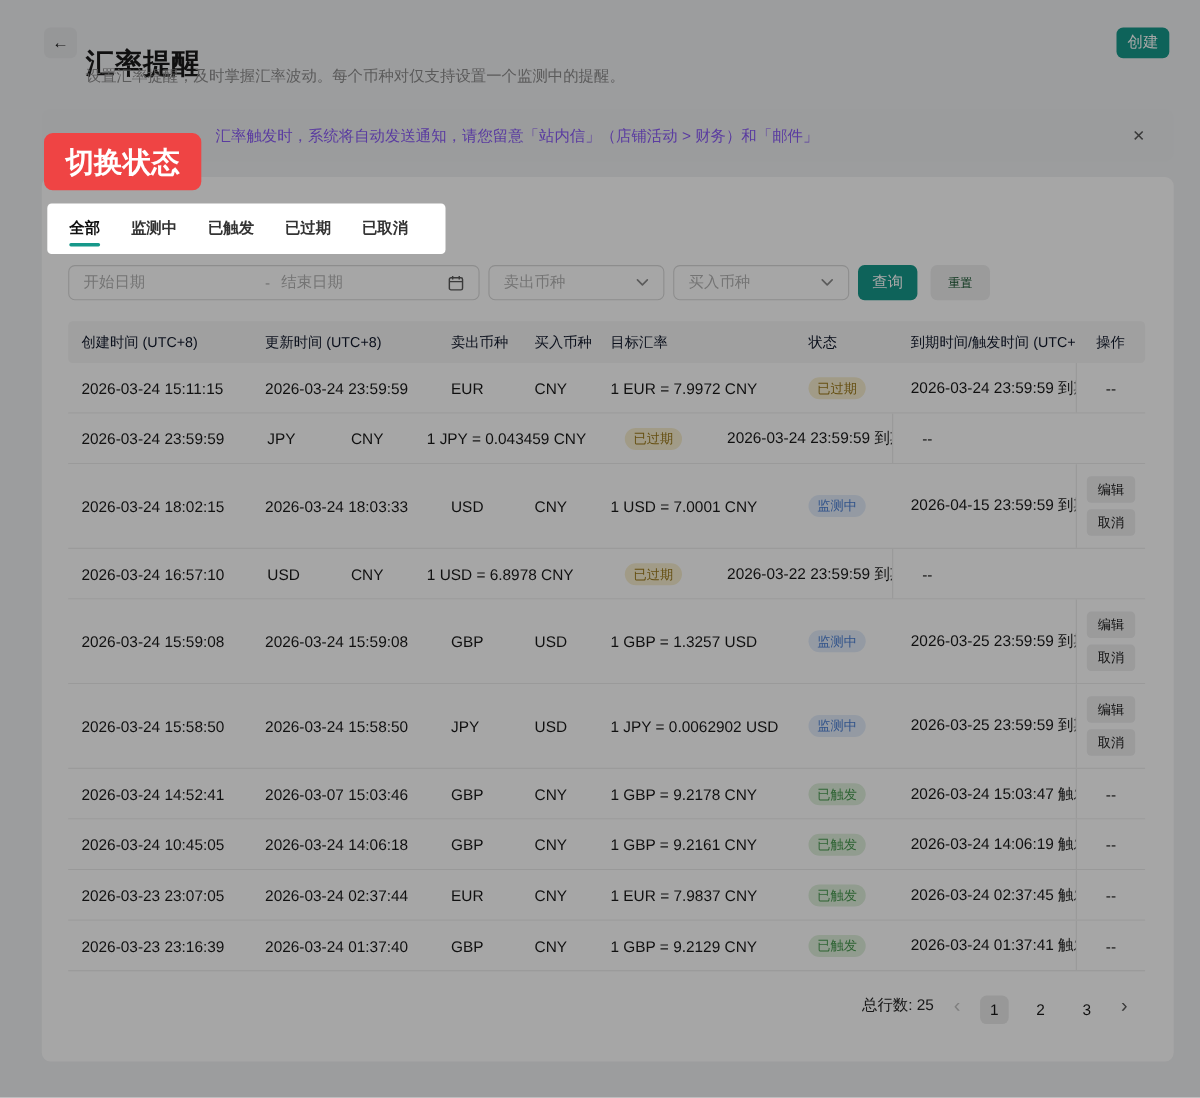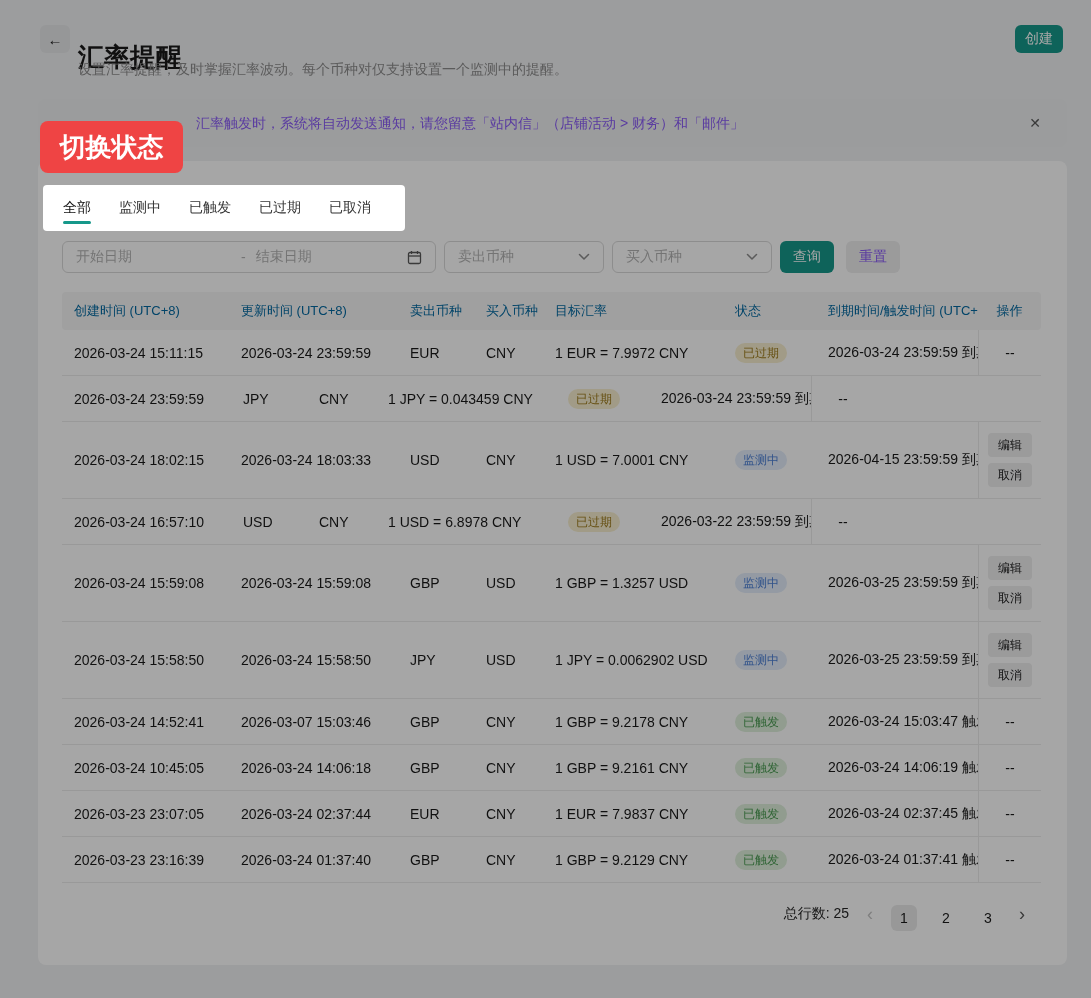--- a/index.html
+++ b/index.html
@@ -38,27 +38,27 @@
   .date-range{left:0;width:374px;}
   .ph{color:#b3b3b3;}
   .range-start{width:165px;}
   .range-sep{color:#b3b3b3;margin-right:10px;}
   .range-end{flex:1;}
   .sel-sell{left:382px;width:160px;}
   .sel-buy{left:550px;width:160px;}
   .field .chev{margin-left:auto;display:flex;align-items:center;}
   .btn-search{position:absolute;left:718px;top:0;width:54px;height:32px;background:#16988a;color:#fff;border:none;
               border-radius:6px;font-size:14px;cursor:pointer;}
-  .btn-reset{position:absolute;left:784px;top:0;width:54px;height:32px;background:#eeeeef;color:#8b5cf6;border:none;
-             border-radius:6px;font-size:14px;cursor:pointer;}
+  .btn-reset{position:absolute;left:784px;top:0;width:54px;height:32px;background:#eeeeef;color:#14532d;border:none;
+             border-radius:6px;font-size:11px;cursor:pointer;}
 
   
   .table{position:absolute;left:24px;top:131px;width:979px;}
   .trow{display:flex;width:979px;box-sizing:border-box;}
-  .thead{height:38px;background:#f6f6f6;border-radius:4px;font-size:13px;color:#0369a1;font-weight:500;}
+  .thead{height:38px;background:#f6f6f6;border-radius:4px;font-size:13px;color:#0f172a;font-weight:500;}
   .tr{border-bottom:1px solid #ebebeb;background:#fff;}
   .cell{box-sizing:border-box;padding-left:12px;display:flex;align-items:center;overflow:hidden;white-space:nowrap;}
   .c0{width:167px;}.c1{width:169px;}.c2{width:76px;}.c3{width:69px;}.c4{width:180px;}
   .c5{width:93px;}.c6{width:162px;}
   .c7{width:63px;border-left:1px solid #ececec;padding-left:0;justify-content:center;}
   .thead .c7{border-left:none;}
   .badge{display:inline-block;padding:3px 8px;border-radius:999px;font-size:12px;line-height:14px;}
   .badge.expired{background:#f8efcf;color:#9c7a1c;}
   .badge.monitoring{background:#e3edfb;color:#4b7fd4;}
   .badge.triggered{background:#dff0dc;color:#4a9b52;}
@@ -98,21 +98,21 @@
   <div class="abs banner">
     <div class="banner-text">汇率触发时，系统将自动发送通知，请您留意「站内信」（店铺活动 &gt; 财务）和「邮件」</div>
     <button class="banner-close">
       <span>✕</span>
     </button>
   </div>
 
   <div class="abs card">
 
     <div class="spotlight">
-      <div style="display:flex;gap:28px;">
+      <div style="display:flex;gap:28px;font-weight:bold;">
           <div class="tab active">全部</div>
           <div class="tab">监测中</div>
           <div class="tab">已触发</div>
           <div class="tab">已过期</div>
           <div class="tab">已取消</div>
         </div>
     </div>
 
     <div class="filters">
       <div class="field date-range">

